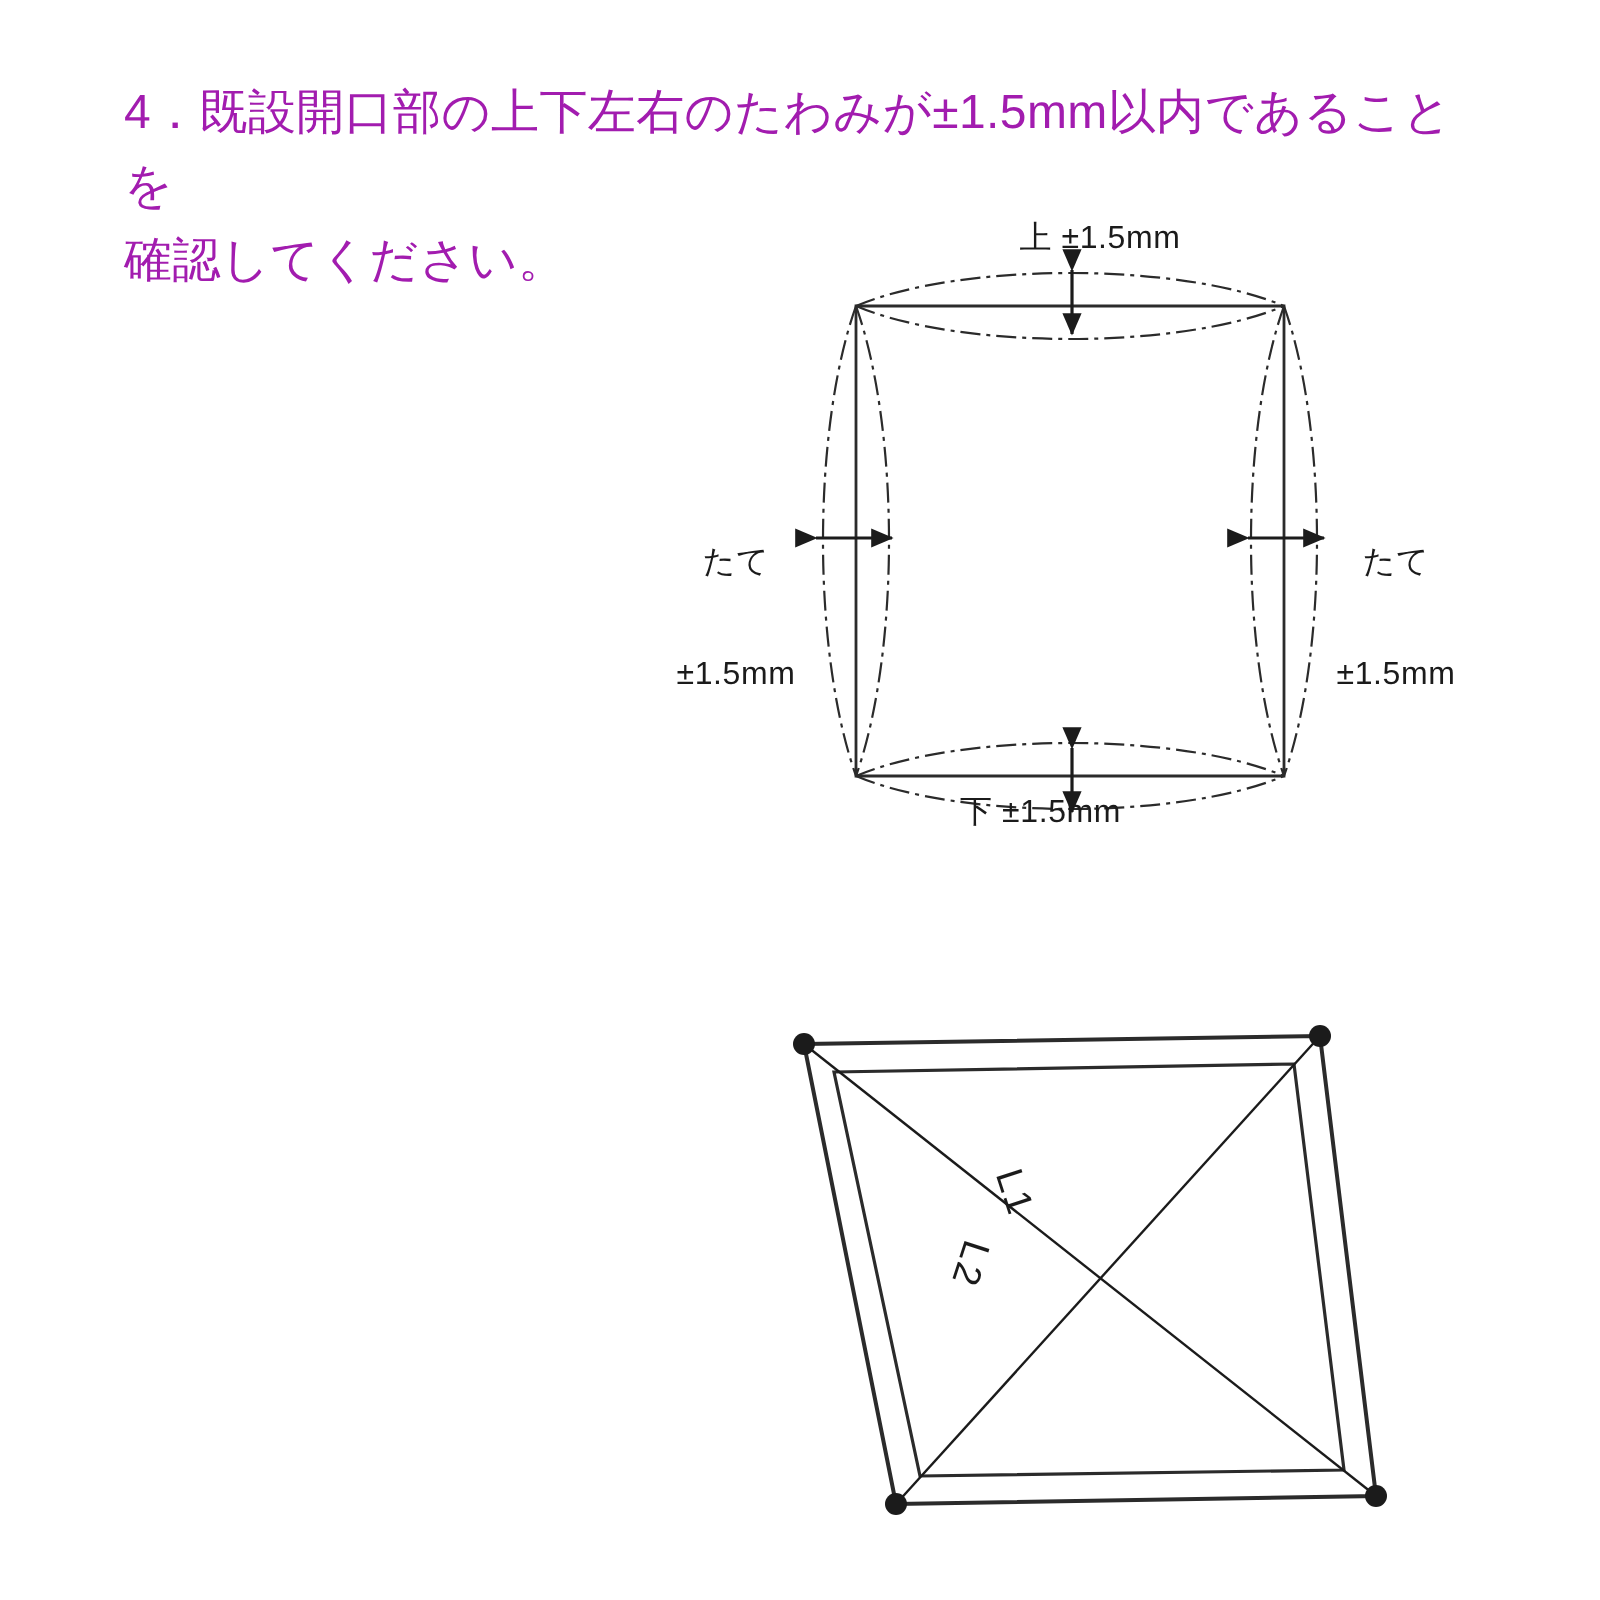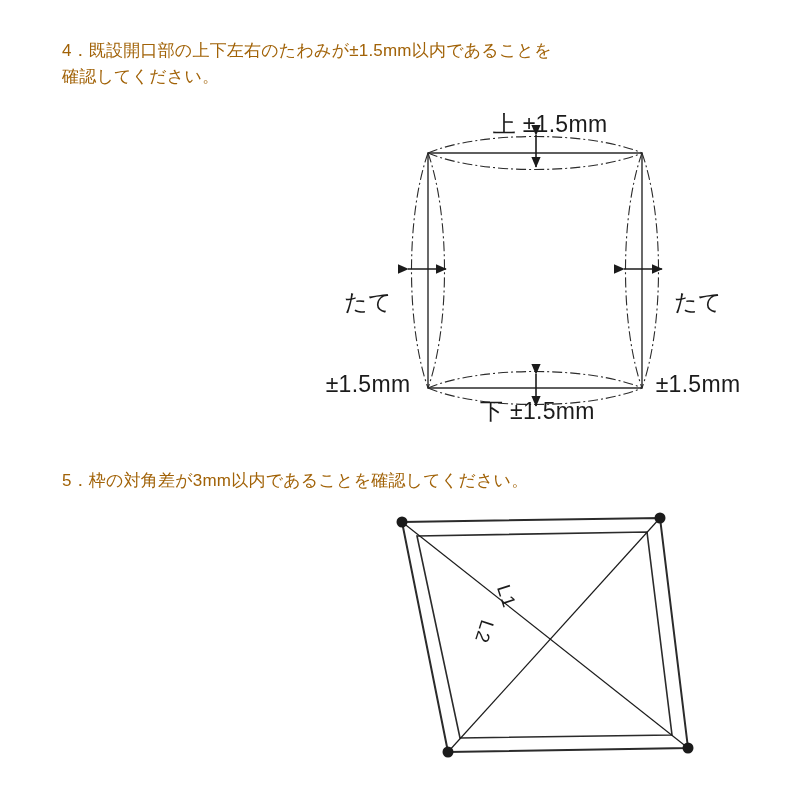--- a/index.html
+++ b/index.html
@@ -18,24 +18,24 @@
   .page {
     position: absolute;
     left: 0; top: 0;
     width: 800px;
     height: 800px;
   }
 
   
   .instruction {
     position: absolute;
-    font-size: 17px;
+    font-size: 24px;
     line-height: 1.55;
     letter-spacing: 0.2px;
-    color: #a16207;
+    color: #a21caf;
     white-space: pre-wrap;
   }
   #instruction-4 {
     left: 62px;
     top: 38px;
     width: 680px;
     text-indent: 0;
   }
   #instruction-5 {
     left: 62px;
@@ -50,21 +50,21 @@
     top: 105px;
     width: 420px;
     height: 330px;
   }
   #deflection-figure svg,
   #diagonal-figure svg {
     display: block;
   }
   .lbl {
     position: absolute;
-    font-size: 23px;
+    font-size: 16px;
     color: #1b1b1b;
     letter-spacing: 0.3px;
     white-space: pre;
     line-height: 1.18;
   }
   .lbl.center { text-align: center; }
 
   #label-top {
     left: 180px;
     top: 6px;
@@ -164,21 +164,20 @@
       <div>たて</div>
       <div>±1.5mm</div>
     </div>
 
     <div class="lbl center" id="label-right">
       <div>たて</div>
       <div>±1.5mm</div>
     </div>
   </div>
 
-  <div class="instruction" id="instruction-5"><span>5．</span><span>枠の対角差が3mm以内であることを確認してください。</span></div>
 
   <div id="diagonal-figure">
     <svg width="340" height="290" viewBox="0 0 340 290">
 
       <path d="M32,22 L290,18 L318,248 L78,252 Z" fill="none" stroke="#2b2b2b" stroke-width="2"></path>
 
       <path d="M47,36 L277,32 L302,235 L90,238 Z" fill="none" stroke="#2b2b2b" stroke-width="1.6"></path>
 
       <line x1="32" y1="22" x2="318" y2="248" stroke="#1b1b1b" stroke-width="1.2"></line>
       <line x1="290" y1="18" x2="78" y2="252" stroke="#1b1b1b" stroke-width="1.2"></line>

